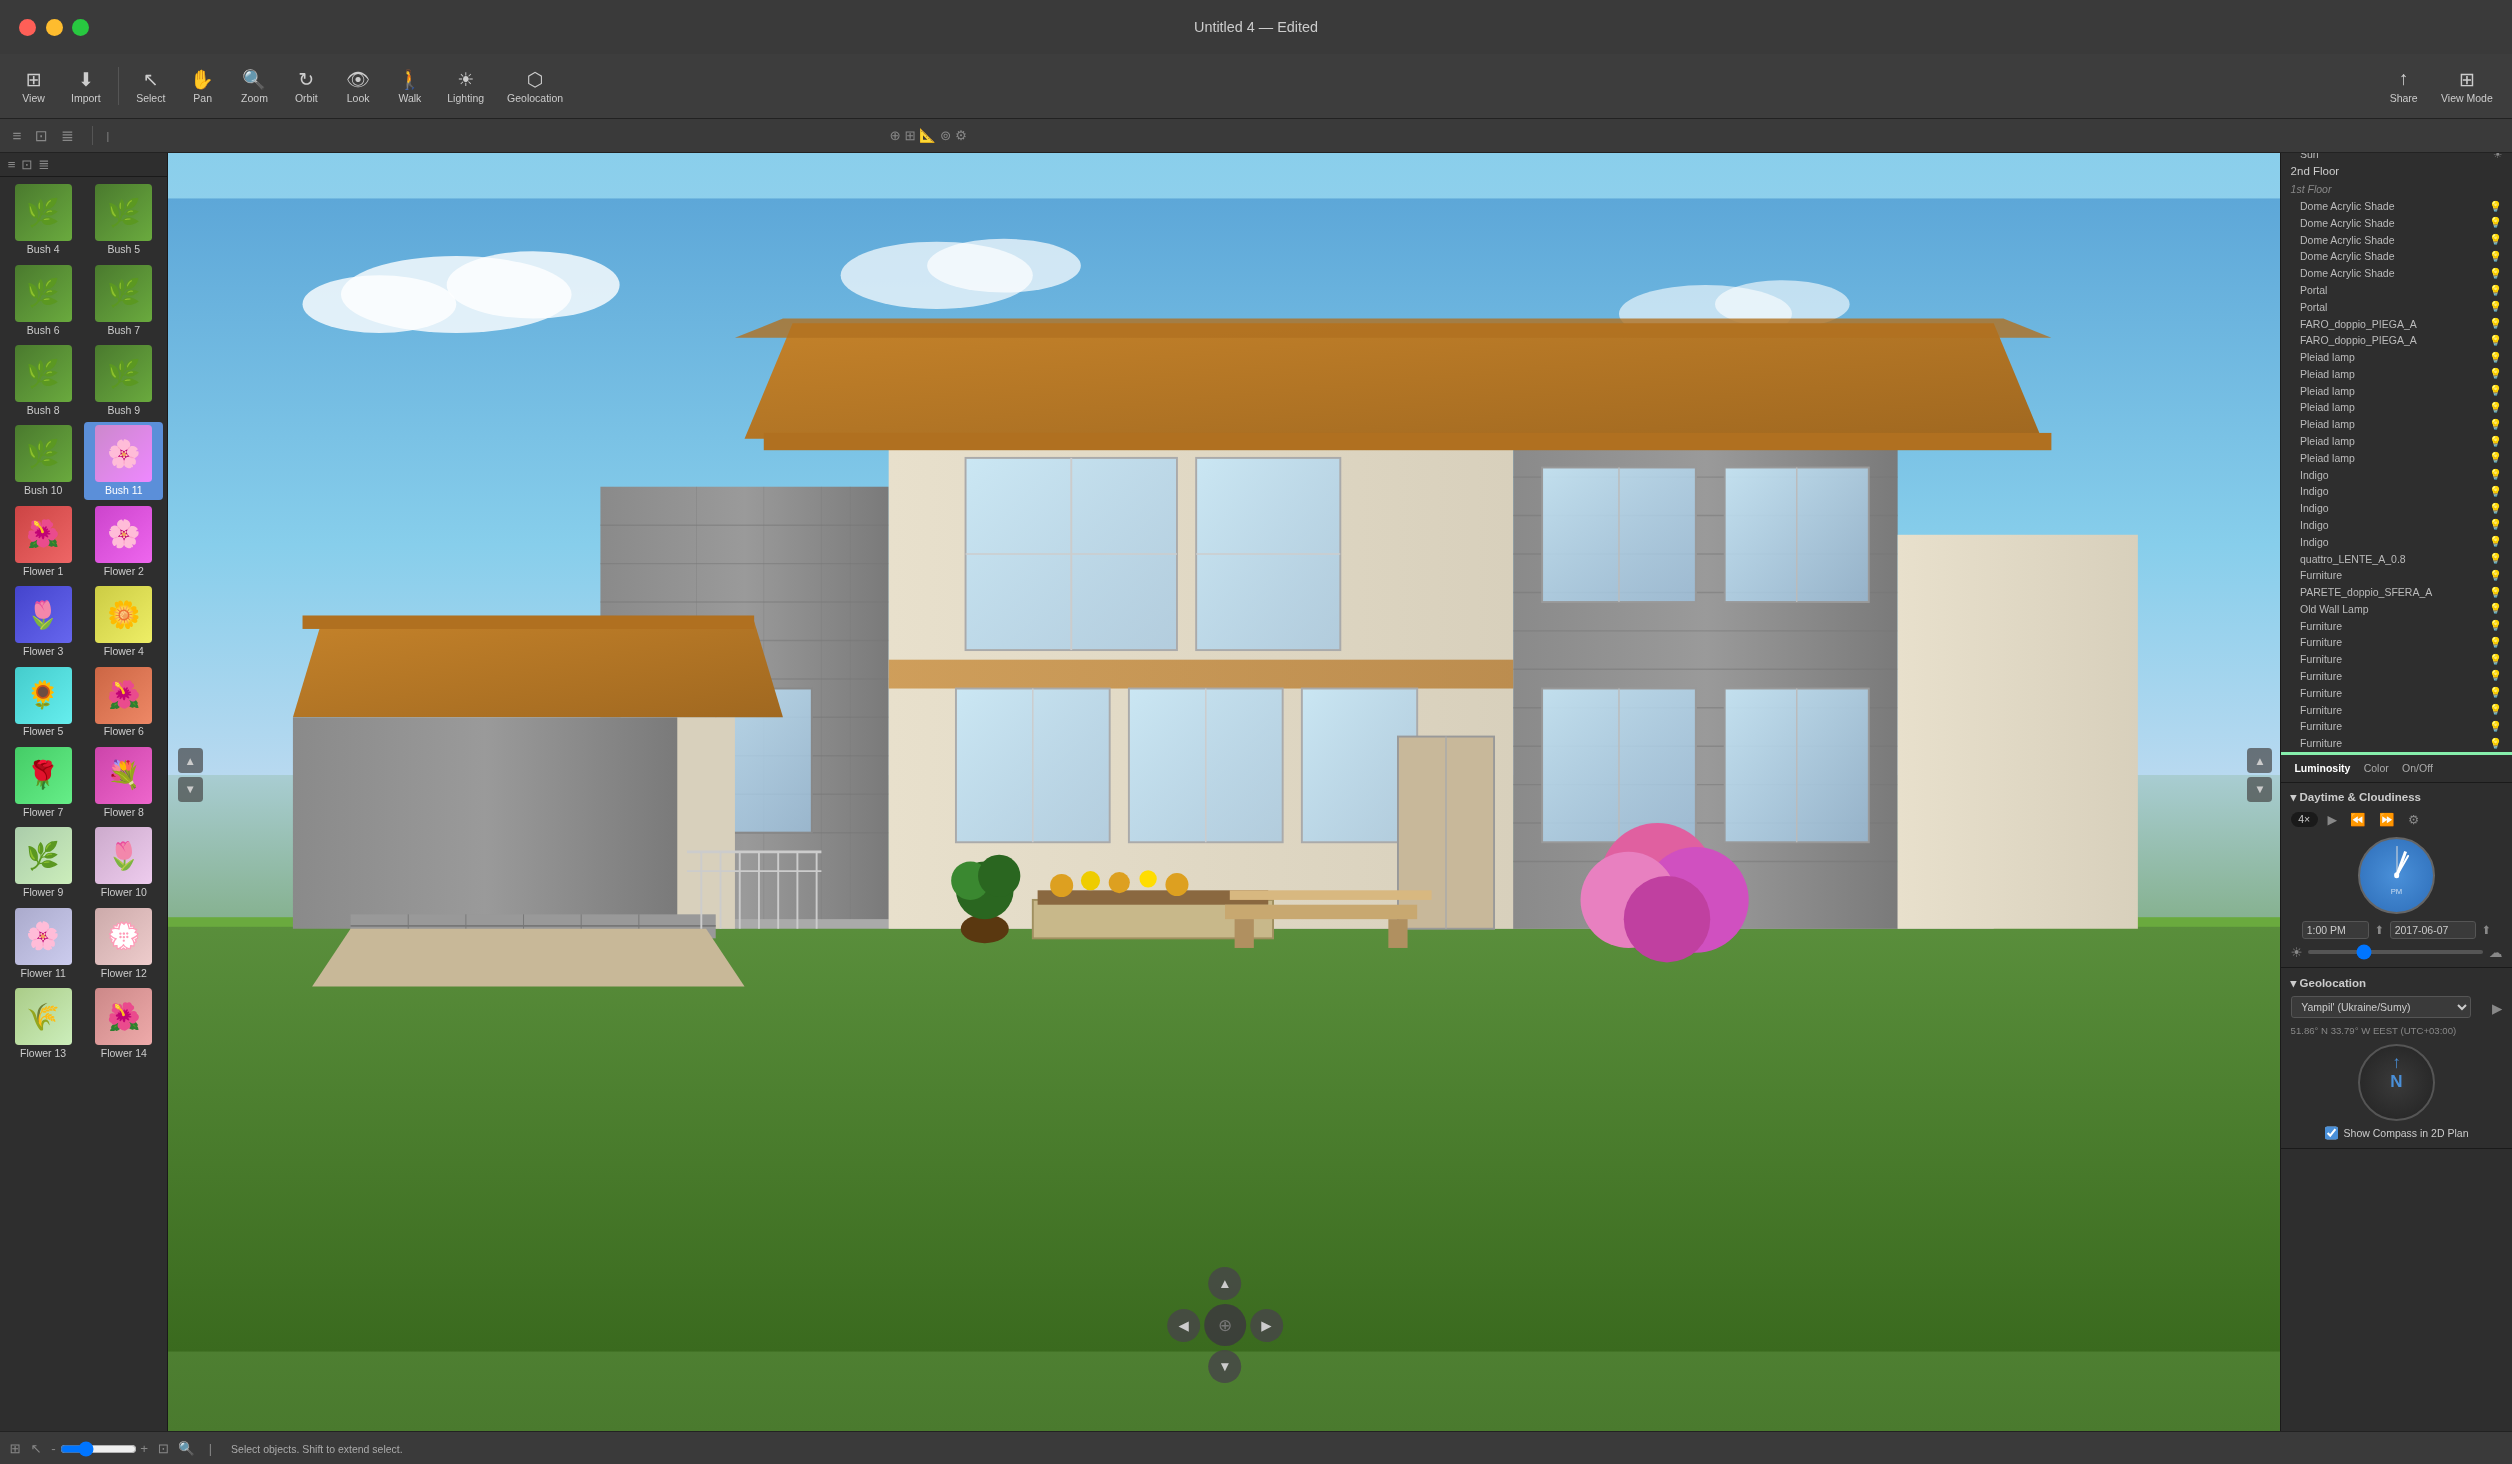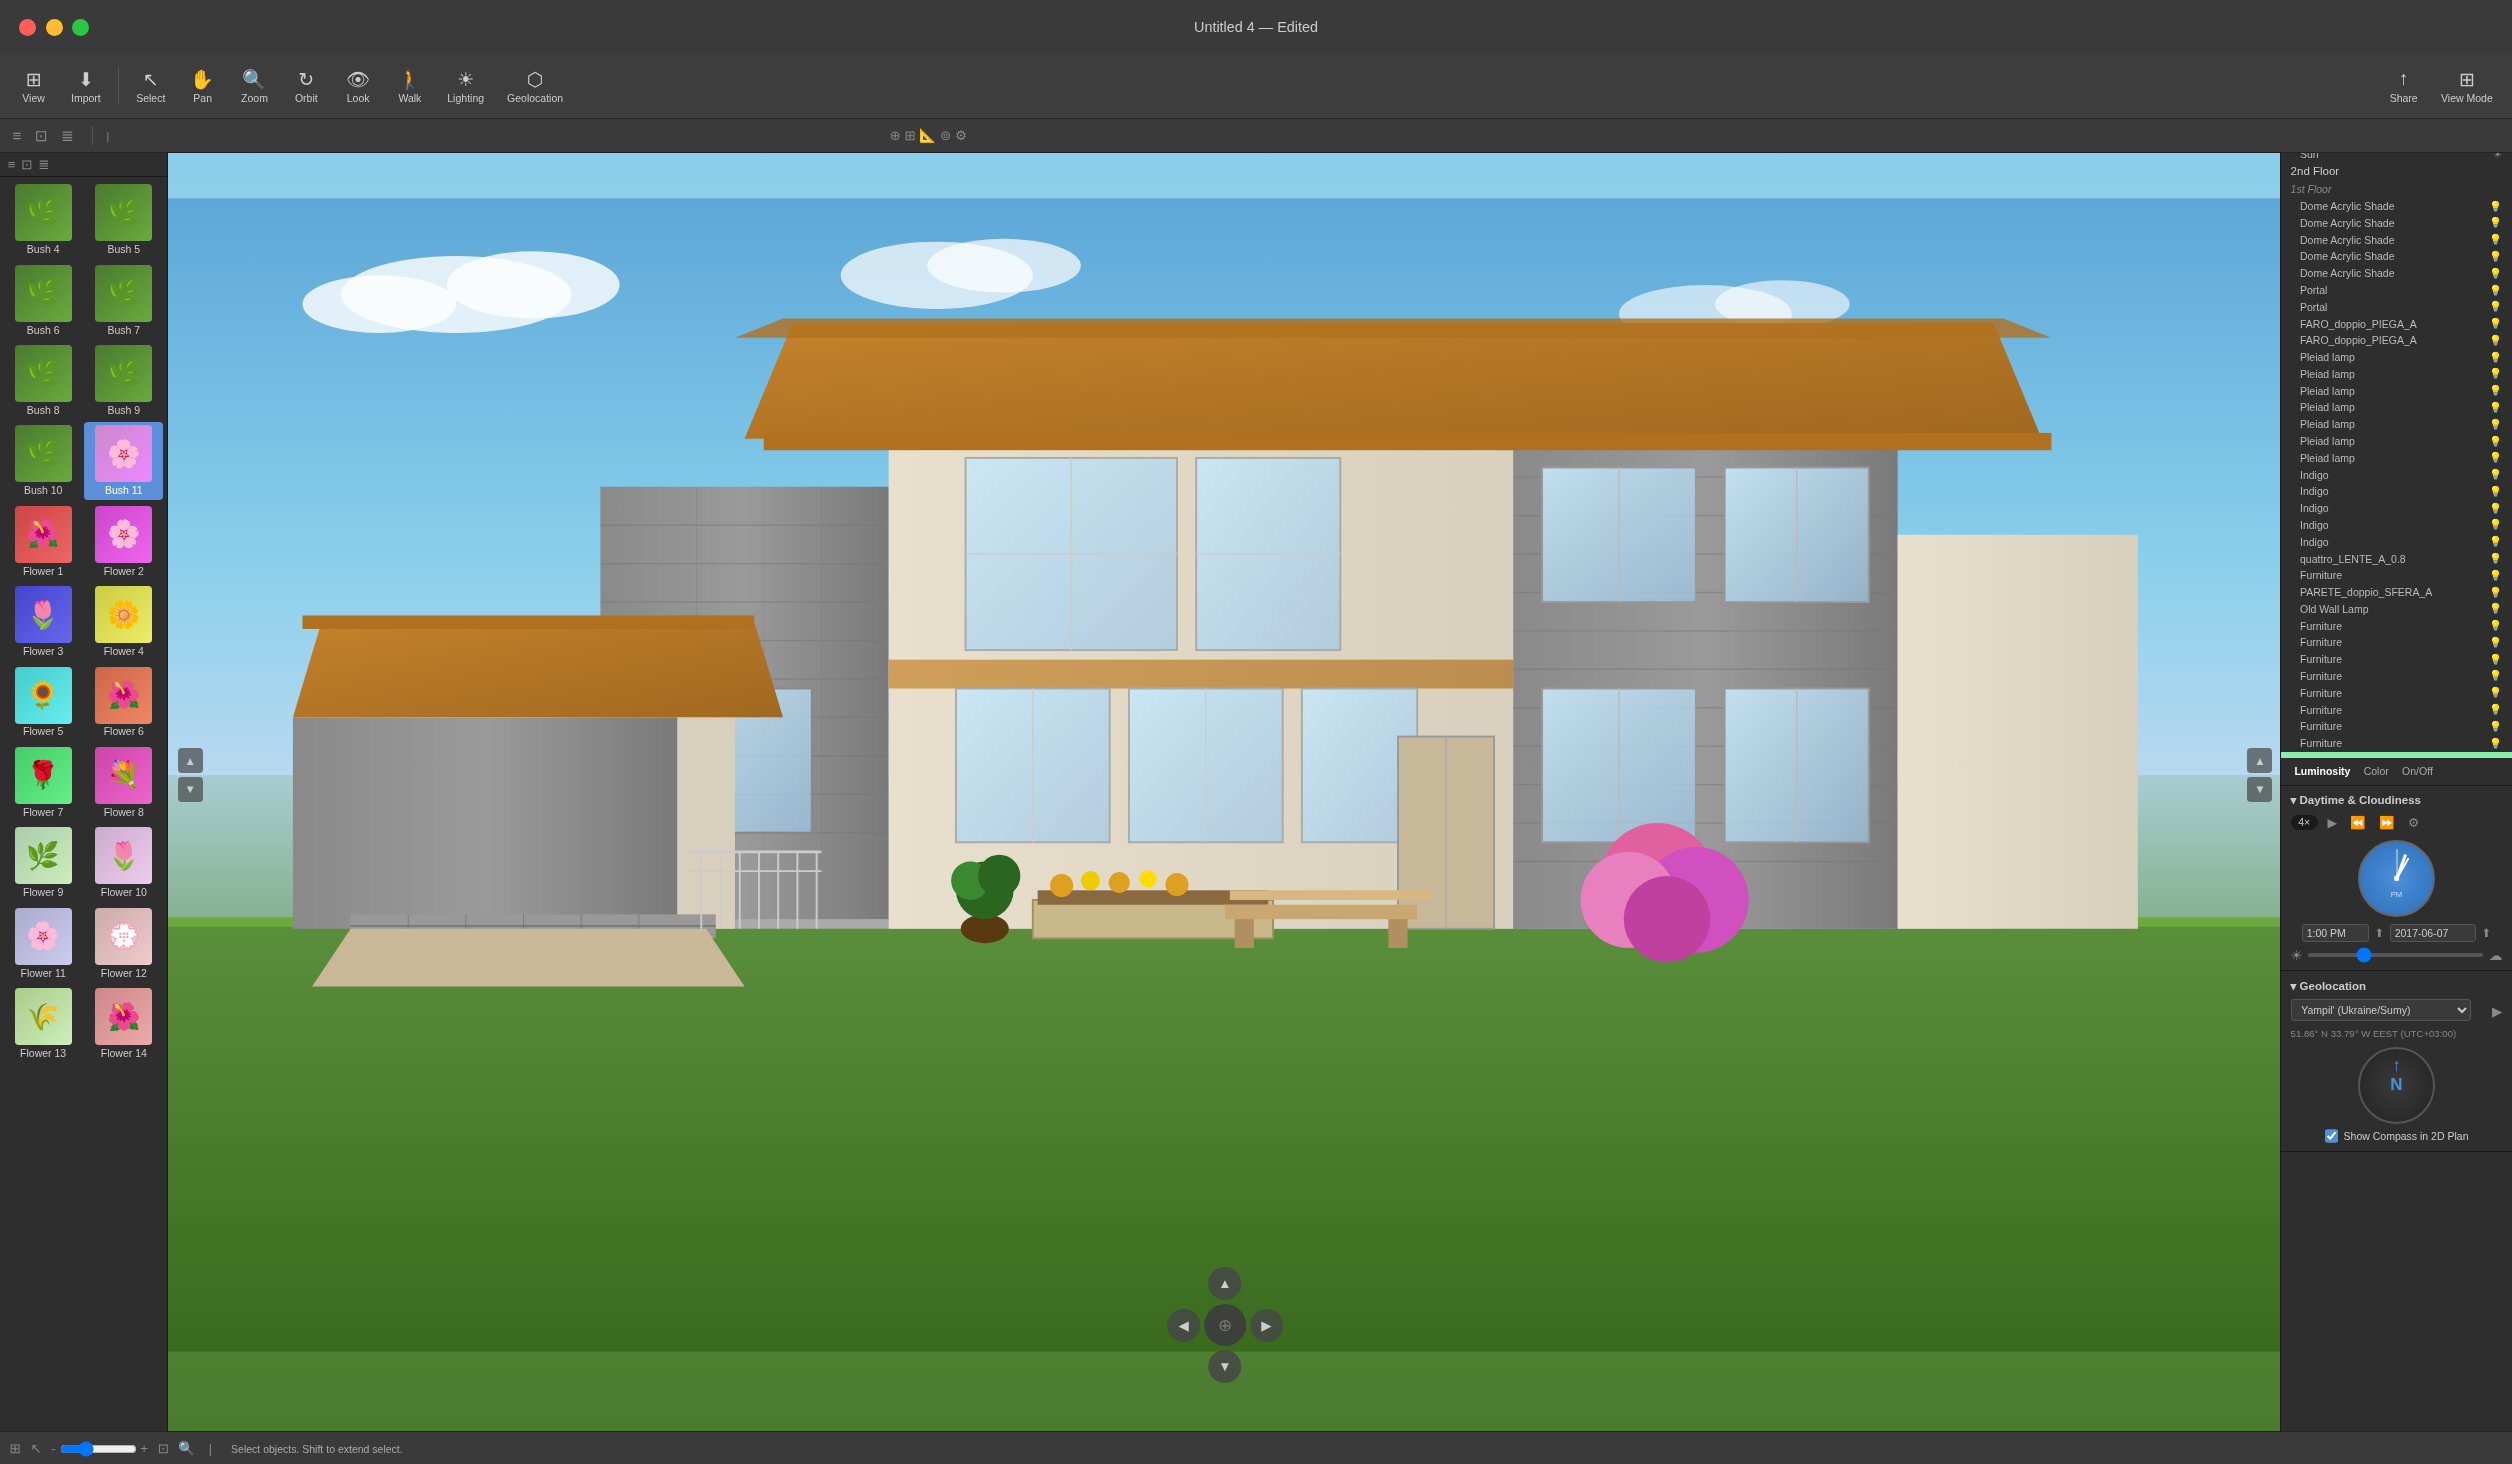--- a/index.html
+++ b/index.html
@@ -264,21 +264,21 @@
     }
     .light-icon {
       color: #888;
       font-size: 10.5px;
       margin-left: 3.8px;
     }
     .lights-footer {
       display: flex;
       padding: 5.7px 9.6px;
       gap: 5.7px;
-      border-top: 6px solid #86efac;
+      border-top: 3px solid #86efac;
       border-bottom: 1px solid #1a1a1a;
     }
     .lights-footer-btn {
       color: #aaa;
       font-size: 10.5px;
       cursor: pointer;
       padding: 1.9px 3.8px;
       border-radius: 1.9px;
     }
     .lights-footer-btn.active { color: #fff; font-weight: 600; }

